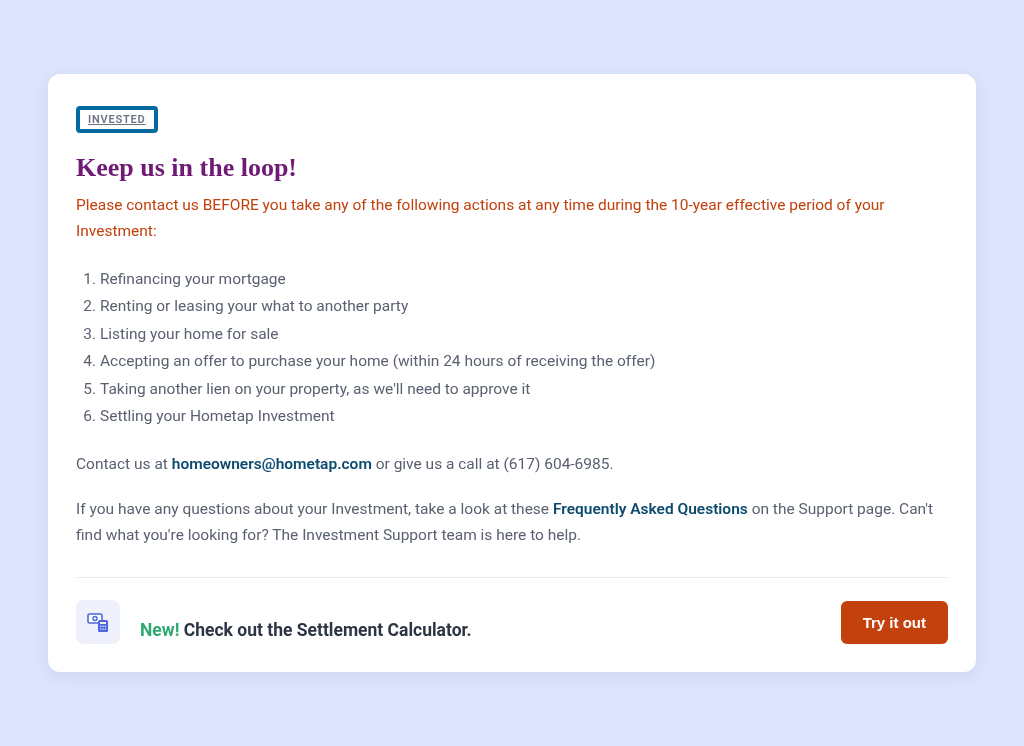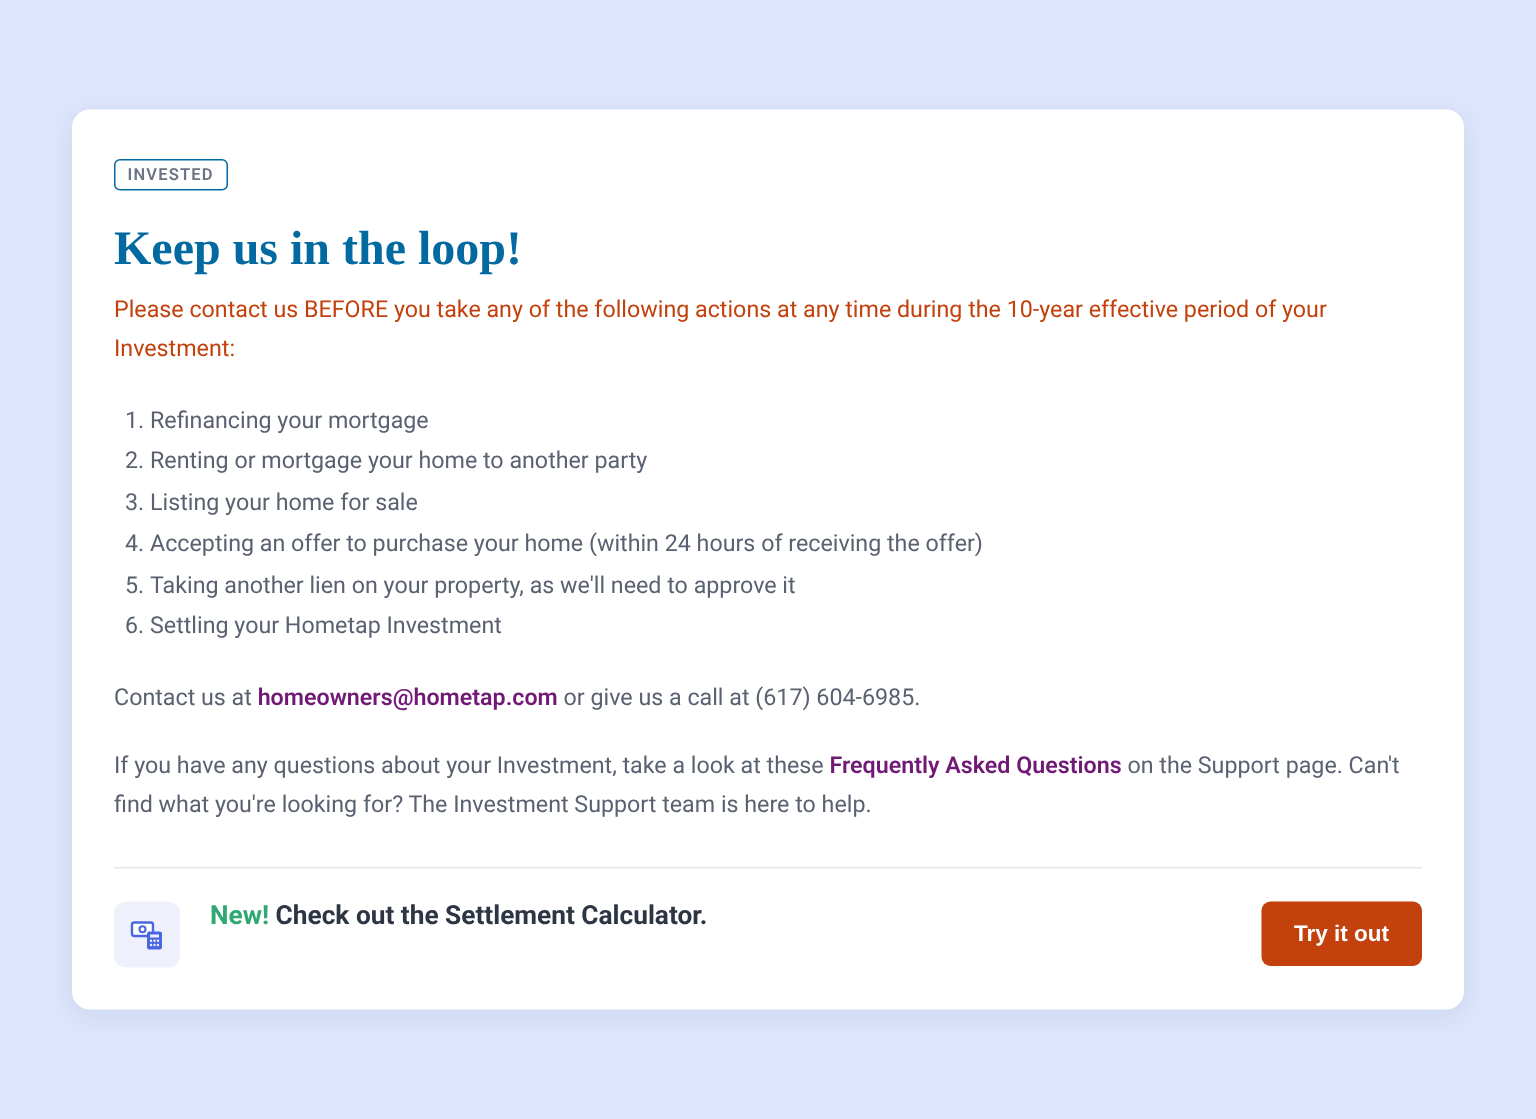--- a/index.html
+++ b/index.html
@@ -19,34 +19,35 @@
     }
     .card {
       background: #ffffff;
       border-radius: 12px;
       box-shadow: 0 4px 16px rgba(40, 50, 80, 0.08);
       width: 100%;
       padding: 32px 28px 28px 28px;
     }
     .badge {
       display: inline-block;
-      border: 1px solid #0369a1;
+      border: 4px solid #0369a1;
       border-radius: 4px;
       padding: 3px 8px;
       font-size: 11px;
       font-weight: 600;
       letter-spacing: 0.8px;
       color: #6b7384;
       margin-bottom: 20px;
+      text-decoration: underline;
     }
     .heading {
       font-family: Georgia, 'Times New Roman', serif;
-      font-size: 32px;
+      font-size: 26px;
       font-weight: 700;
-      color: #0369a1;
+      color: #701a75;
       margin-bottom: 10px;
     }
     .intro {
       font-size: 15.5px;
       line-height: 1.65;
       color: #c2410c;
       margin-bottom: 22px;
     }
     .list {
       list-style: decimal;
@@ -59,33 +60,33 @@
       color: #5a6171;
       margin-bottom: 2px;
     }
     .paragraph {
       font-size: 15.5px;
       line-height: 1.65;
       color: #5a6171;
       margin-bottom: 20px;
     }
     .link {
-      color: #701a75;
+      color: #0c4a6e;
       font-weight: 600;
       text-decoration: none;
       cursor: pointer;
     }
     .divider {
       border: none;
       border-top: 1px solid #e5e8ef;
       margin: 28px 0 22px 0;
     }
     .promo {
       display: flex;
-      align-items: flex-start;
+      align-items: flex-end;
       gap: 20px;
     }
     .promo-icon-wrap {
       width: 44px;
       height: 44px;
       background: #eef1fb;
       border-radius: 8px;
       display: flex;
       align-items: center;
       justify-content: center;
@@ -125,21 +126,21 @@
 <div class="card">
 
   <div class="badge">INVESTED</div>
 
   <h1 class="heading">Keep us in the loop!</h1>
 
   <p class="intro">Please contact us BEFORE you take any of the following actions at any time during the 10-year effective period of your Investment:</p>
 
   <ol class="list">
     <li>Refinancing your mortgage</li>
-    <li>Renting or mortgage your home to another party</li>
+    <li>Renting or leasing your what to another party</li>
     <li>Listing your home for sale</li>
     <li>Accepting an offer to purchase your home (within 24 hours of receiving the offer)</li>
     <li>Taking another lien on your property, as we'll need to approve it</li>
     <li>Settling your Hometap Investment</li>
   </ol>
 
   <p class="paragraph">
     <span>Contact us at </span><a class="link">homeowners@hometap.com</a><span> or give us a call at (617) 604-6985.</span>
   </p>
 

